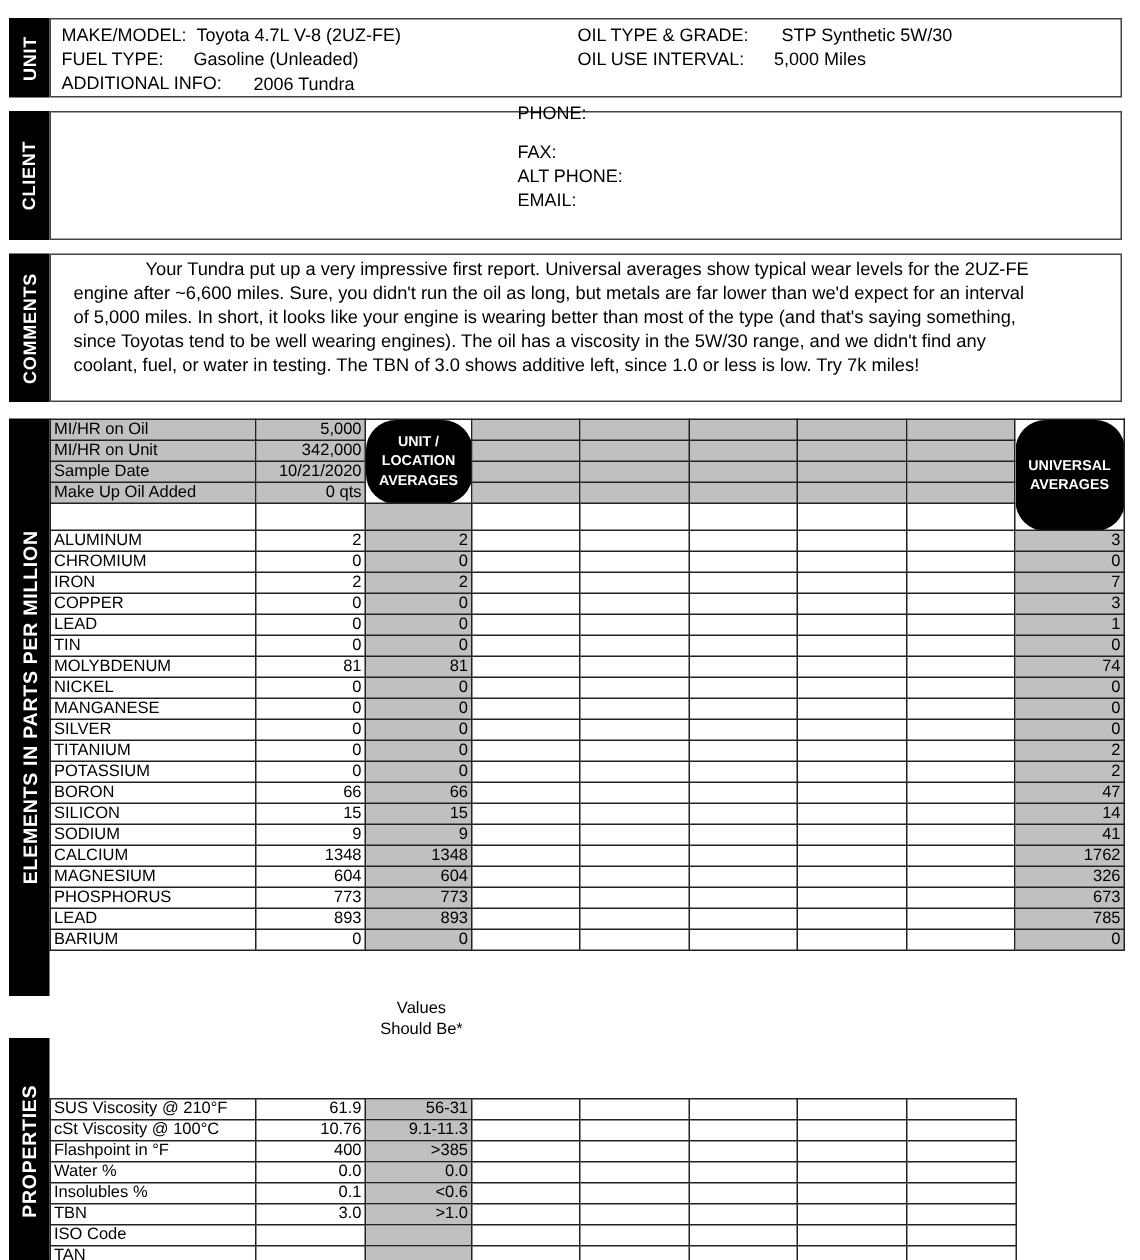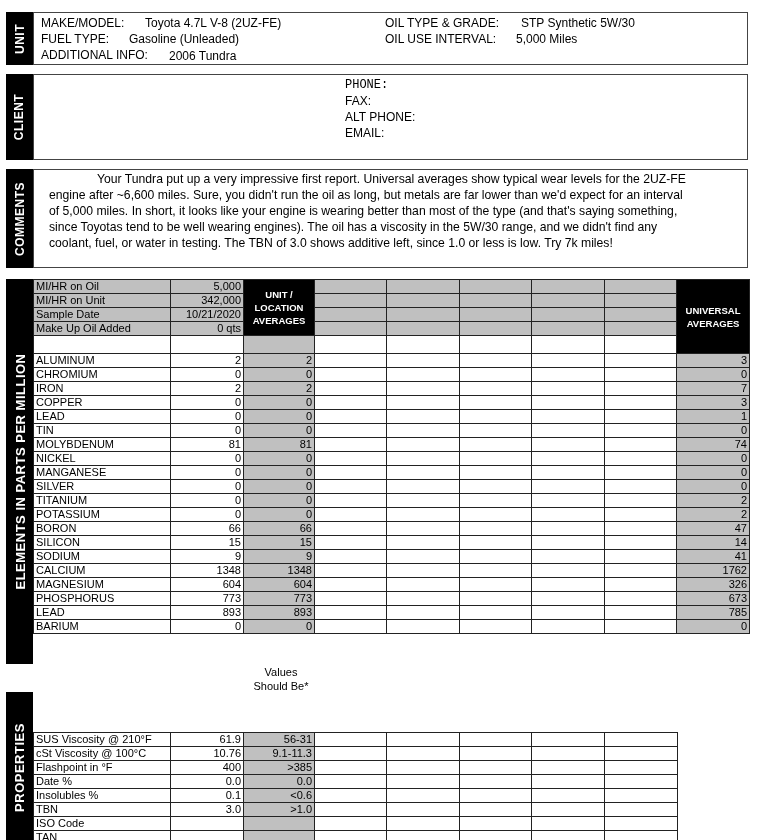--- a/index.html
+++ b/index.html
@@ -8,46 +8,46 @@
   .side { position:absolute; background:#000; color:#fff; font-weight:bold;
           display:flex; align-items:center; justify-content:center; }
   .side span { transform:rotate(-90deg); white-space:nowrap; letter-spacing:0.5px; }
   .box { position:absolute; border:1px solid #444; box-sizing:border-box; }
   .txt { position:absolute; font-size:12px; white-space:nowrap; line-height:16px; }
   .comments { position:absolute; left:49px; top:171px; width:640px; font-size:12.2px; line-height:16px; text-indent:48px; }
   table.grid { position:absolute; border-collapse:collapse; table-layout:fixed; font-size:11px; }
   table.grid td { border:1.5px solid #222; height:14px; padding:0 2px; line-height:13px; overflow:hidden; white-space:nowrap; box-sizing:border-box; }
   td.g { background:#c0c0c0; }
   td.r { text-align:right; }
-  td.hdr { background:#000; color:#fff; font-weight:bold; font-size:9.5px; text-align:center; line-height:13px; border-color:#000; }
+  td.hdr { background:#000; color:#fff; font-weight:bold; font-size:9.5px; text-align:center; line-height:13px; border-color:#000;border-radius:20px; }
   .note { position:absolute; font-size:11px; text-align:center; line-height:14px; }
 </style>
 </head>
 <body>
 
 <div class="side" style="left:6px;top:12px;width:27px;height:53px;font-size:12px;">
   <span>UNIT</span>
 </div>
 <div class="box" style="left:33px;top:12px;width:715px;height:53px;"></div>
 <div class="txt" style="left:41px;top:15px;">MAKE/MODEL:</div>
-<div class="txt" style="left:145px;top:15px;text-align:center;">Toyota 4.7L V-8 (2UZ-FE)</div>
+<div class="txt" style="left:131px;top:15px;text-align:center;">Toyota 4.7L V-8 (2UZ-FE)</div>
 <div class="txt" style="left:41px;top:31px;">FUEL TYPE:</div>
 <div class="txt" style="left:129px;top:31px;">Gasoline (Unleaded)</div>
 <div class="txt" style="left:41px;top:47px;">ADDITIONAL INFO:</div>
 <div class="txt" style="left:169px;top:48px;">2006 Tundra</div>
 <div class="txt" style="left:385px;top:15px;">OIL TYPE &amp; GRADE:</div>
 <div class="txt" style="left:521px;top:15px;">STP Synthetic 5W/30</div>
 <div class="txt" style="left:385px;top:31px;">OIL USE INTERVAL:</div>
 <div class="txt" style="left:516px;top:31px;">5,000 Miles</div>
 
 <div class="side" style="left:6px;top:74px;width:27px;height:86px;font-size:12px;">
   <span>CLIENT</span>
 </div>
 <div class="box" style="left:33px;top:74px;width:715px;height:86px;"></div>
-<div class="txt" style="left:345px;top:77px;font-family:Liberation Mono, monospace;">PHONE:</div>
+<div class="txt" style="left:345px;top:67px;">PHONE:</div>
 <div class="txt" style="left:345px;top:93px;">FAX:</div>
 <div class="txt" style="left:345px;top:109px;">ALT PHONE:</div>
 <div class="txt" style="left:345px;top:125px;">EMAIL:</div>
 
 <div class="side" style="left:6px;top:169px;width:27px;height:99px;font-size:12px;">
   <span>COMMENTS</span>
 </div>
 <div class="box" style="left:33px;top:169px;width:715px;height:99px;"></div>
 <div class="comments">Your Tundra put up a very impressive first report. Universal averages show typical wear levels for the 2UZ-FE engine after ~6,600 miles. Sure, you didn't run the oil as long, but metals are far lower than we'd expect for an interval of 5,000 miles. In short, it looks like your engine is wearing better than most of the type (and that's saying something, since Toyotas tend to be well wearing engines). The oil has a viscosity in the 5W/30 range, and we didn't find any coolant, fuel, or water in testing. The TBN of 3.0 shows additive left, since 1.0 or less is low. Try 7k miles!</div>
 
@@ -385,21 +385,21 @@
         <td>Flashpoint in °F</td>
         <td class="r">400</td>
         <td class="g r">&gt;385</td>
         <td></td>
         <td></td>
         <td></td>
         <td></td>
         <td></td>
       </tr>
       <tr>
-        <td>Date %</td>
+        <td>Water %</td>
         <td class="r">0.0</td>
         <td class="g r">0.0</td>
         <td></td>
         <td></td>
         <td></td>
         <td></td>
         <td></td>
       </tr>
       <tr>
         <td>Insolubles %</td>

